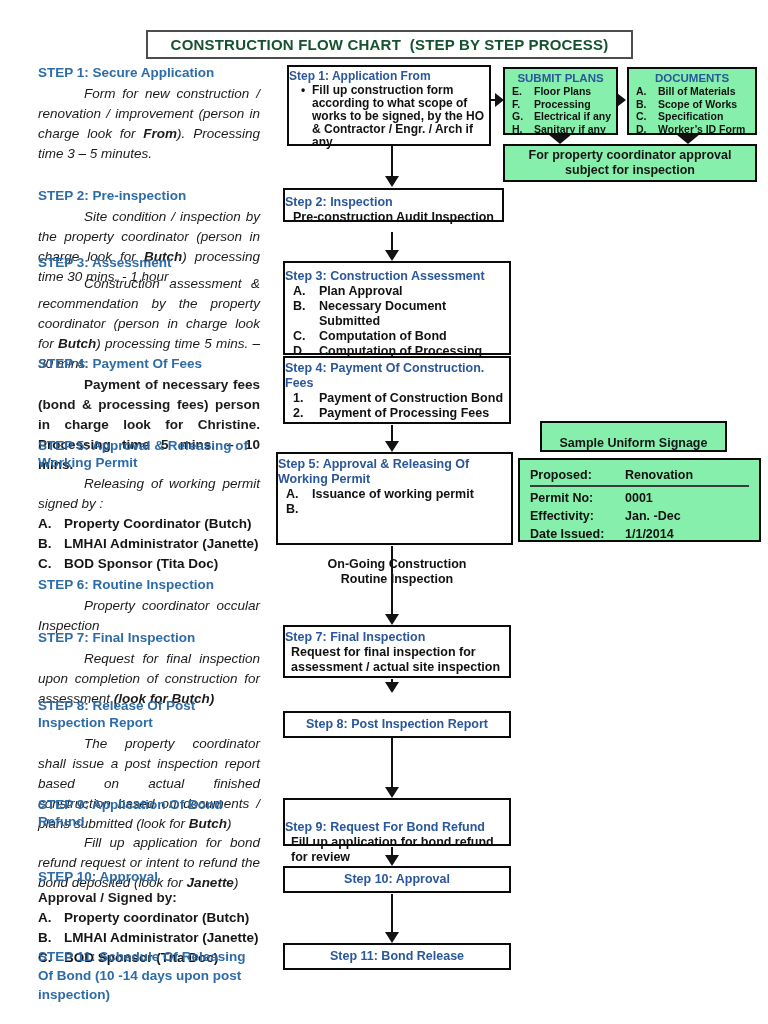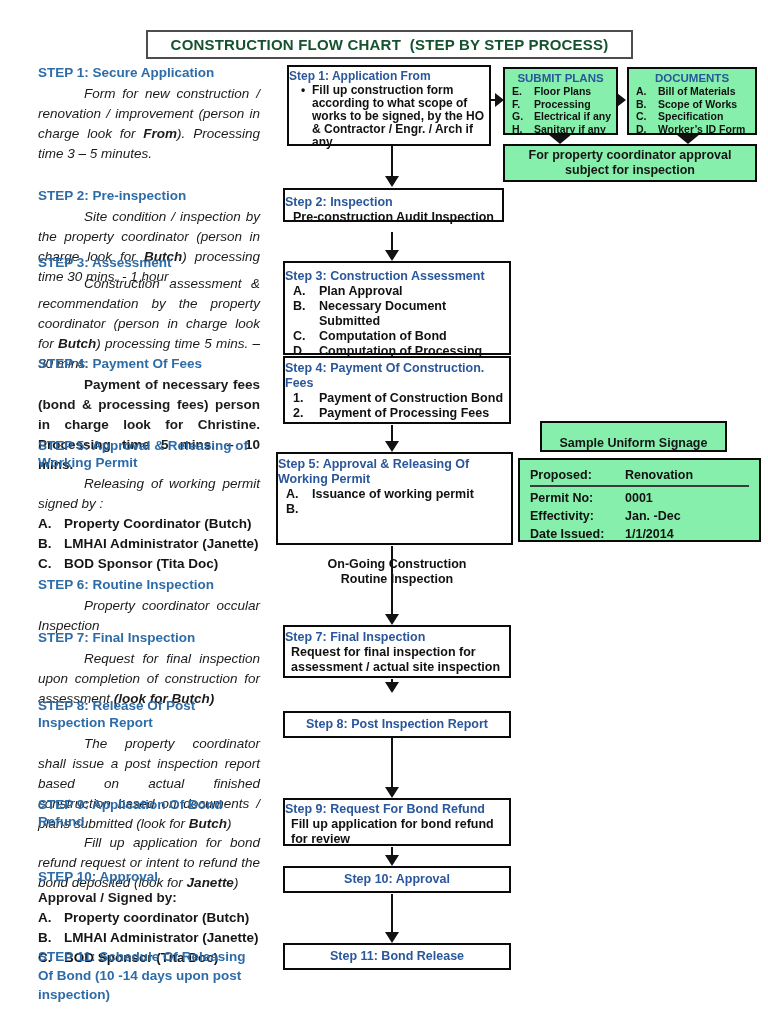--- a/index.html
+++ b/index.html
@@ -41,21 +41,21 @@
   .b1 .ct{font-size:12px;line-height:13.5px;}
   .b1 .crow{font-size:12px;line-height:13.2px;padding-left:5px;}
   .b1 .crow .mk{flex:0 0 18px;text-align:center;}
   .b2{left:283px;top:188px;width:221px;height:34px;padding-top:5px;}
   .b3{left:283px;top:261px;width:228px;height:94px;padding-top:6px;}
   .b4{left:283px;top:356px;width:228px;height:68px;padding-top:3px;}
   .b5{left:276px;top:452px;width:237px;height:93px;padding-top:3px;border-width:2.5px;}
   .b7{left:283px;top:625px;width:228px;height:53px;padding-top:3px;}
   .b7 .ctext{padding-left:6px;}
   .b8{left:283px;top:692px;width:228px;height:27px;display:flex;align-items:center;justify-content:center;margin-top:19px;}
-  .b9{left:283px;top:798px;width:228px;height:48px;padding-top:2px;}
+  .b9{left:283px;top:798px;width:228px;height:48px;padding-top:20px;}
   .b9 .ctext{padding-left:6px;}
   .b10{left:283px;top:866px;width:228px;height:27px;display:flex;align-items:center;justify-content:center;}
   .b11{left:283px;top:943px;width:228px;height:27px;display:flex;align-items:center;justify-content:center;}
 
   .flow-label{position:absolute;left:283px;top:557px;width:228px;text-align:center;z-index:3;
               font-weight:700;font-size:12.5px;line-height:15px;color:#111;}
 
   
   .rbox{position:absolute;border:2px solid #0a0a0a;background:#86efac;box-sizing:border-box;z-index:2;}
   .rbox .rt{font-weight:700;color:#2a579b;text-align:center;font-size:11.5px;line-height:14px;padding-top:2px;}

